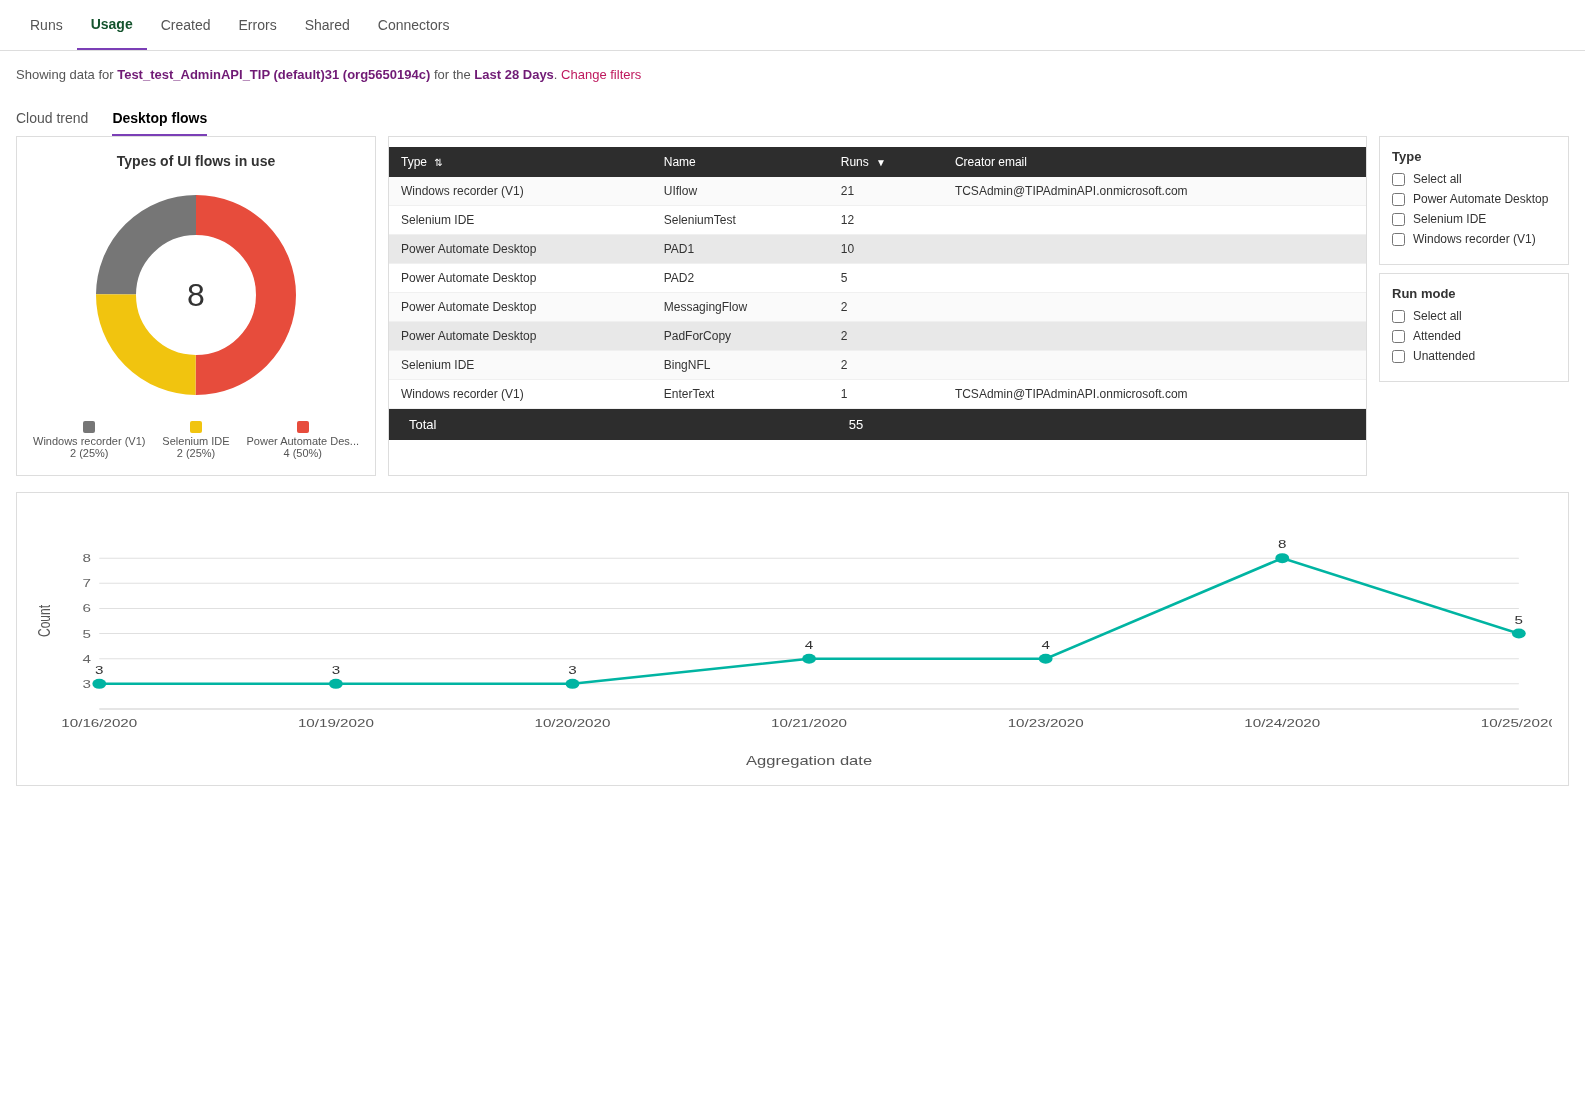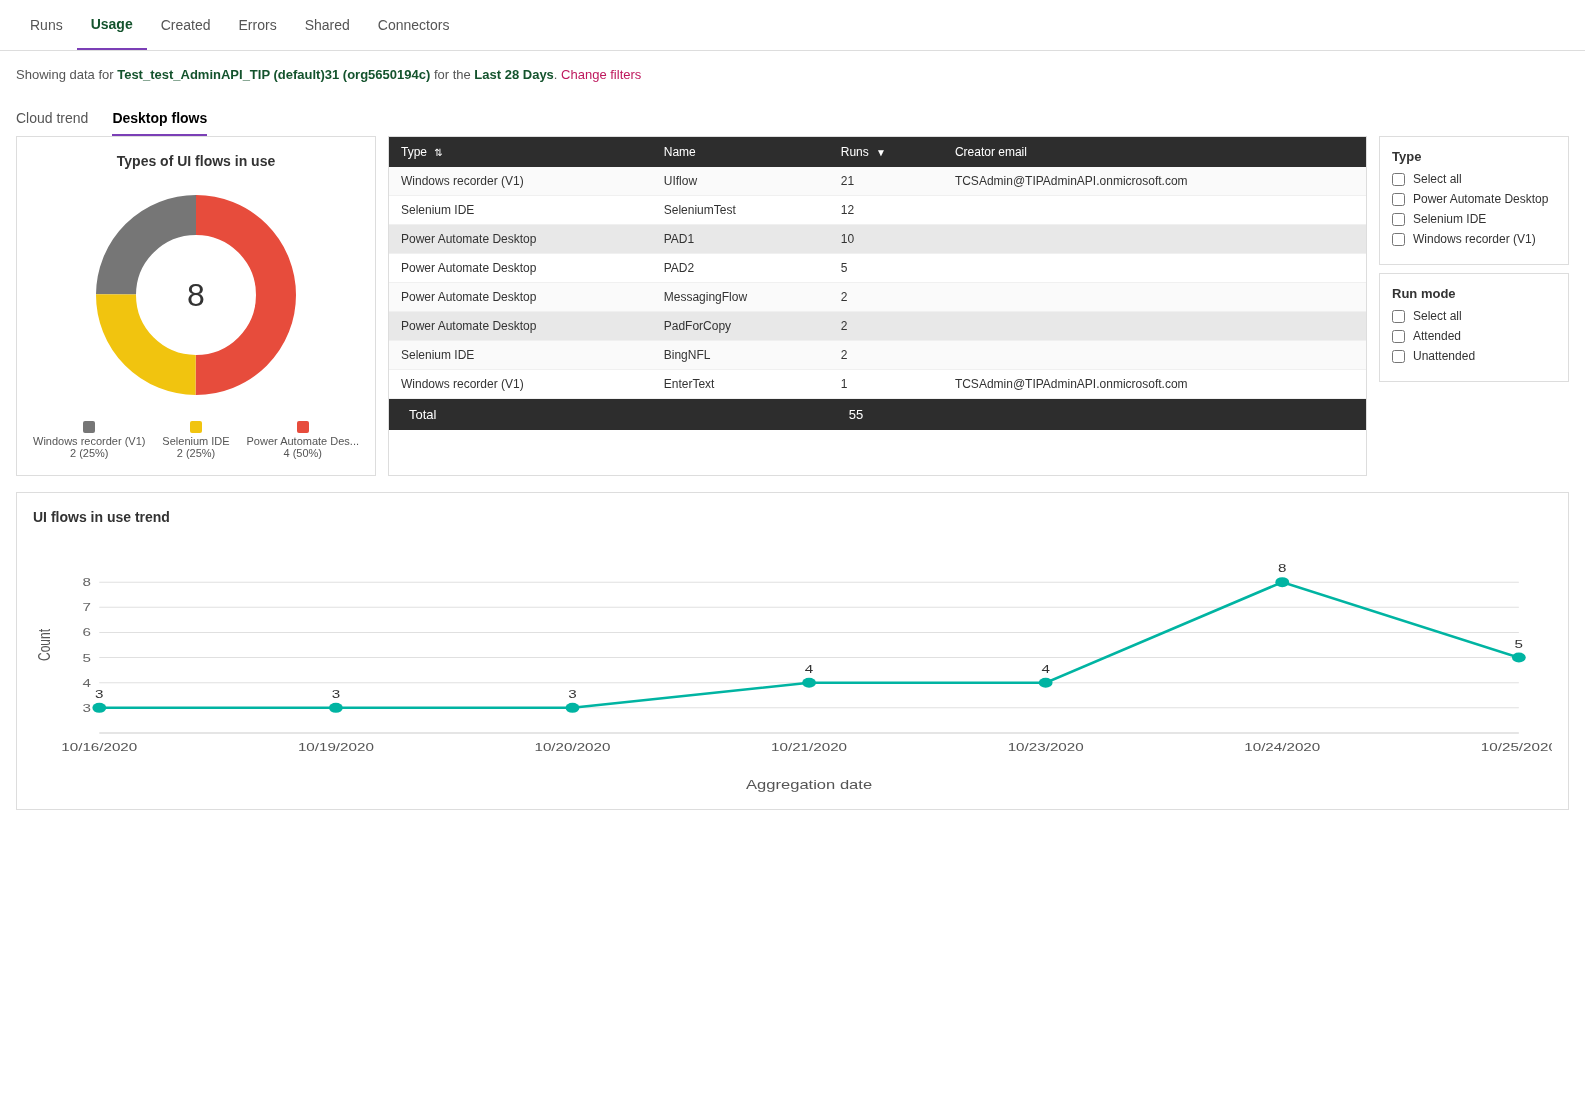--- a/index.html
+++ b/index.html
@@ -5,21 +5,21 @@
     * { box-sizing: border-box; margin: 0; padding: 0; }
     body { font-family: 'Segoe UI', Arial, sans-serif; font-size: 13px; background: #fff; color: #333; }
 
     
     .nav { display: flex; align-items: center; border-bottom: 1px solid #ddd; padding: 0 16px; }
     .nav-item { padding: 16px 14px; cursor: pointer; font-size: 14px; color: #555; text-decoration: none; }
     .nav-item.active { color: #14532d; font-weight: 600; border-bottom: 2px solid #7B3FB6; }
 
     
     .subtitle { padding: 16px 16px 8px; font-size: 13px; color: #555; }
-    .subtitle strong { color: #14532d; }
+    .subtitle strong { color: #701a75; }
     .subtitle a { color: #be185d; text-decoration: none; }
 
     
     .tabs { display: flex; padding: 12px 16px 0; gap: 24px; }
     .tab { padding: 8px 0; cursor: pointer; font-size: 14px; color: #555; }
     .tab.active { font-weight: 700; color: #000; border-bottom: 2px solid #7B3FB6; }
 
     
     .content { padding: 0 16px 16px; }
 
@@ -33,21 +33,21 @@
     .donut-container { position: relative; width: 220px; height: 220px; margin: 0 auto; }
     .donut-center { position: absolute; top: 50%; left: 50%; transform: translate(-50%, -50%); font-size: 32px; font-weight: 300; color: #333; }
 
     .legend { display: flex; flex-wrap: wrap; justify-content: space-between; margin-top: 16px; gap: 8px; }
     .legend-item { display: flex; flex-direction: column; align-items: center; font-size: 11px; color: #555; }
     .legend-color { width: 12px; height: 12px; border-radius: 2px; margin-bottom: 2px; }
 
     
     .table-card { border: 1px solid #ddd; flex: 1; min-width: 0; }
     .table-card-title { font-size: 14px; font-weight: 600; padding: 12px 16px; }
-    table { width: 100%; border-collapse: collapse; }
+    table { width: 100%; border-collapse: collapse; margin-top: 10px; }
     thead tr { background: #2d2d2d; color: #fff; }
     thead th { padding: 8px 12px; text-align: left; font-weight: 400; font-size: 12px; white-space: nowrap; }
     tbody tr { border-bottom: 1px solid #f0f0f0; }
     tbody tr:nth-child(odd) { background: #fafafa; }
     tbody tr:nth-child(even) { background: #fff; }
     tbody tr.highlighted { background: #e8e8e8; }
     tbody td { padding: 7px 12px; font-size: 12px; }
     .total-row { background: #2d2d2d !important; color: #fff; }
     .total-row td { padding: 8px 20px; font-weight: 400; }
 
@@ -236,21 +236,20 @@
             <div class="filter-option">
               <input type="checkbox" style="">
               <span>Unattended</span>
             </div>
           </div>
       </div>
     </div>
   </div>
 
   <div class="trend-card">
-    <div class="trend-title">UI flows in use trend</div>
     <div class="chart-area">
       <svg id="trend-svg" class="chart-svg" viewBox="0 0 1100 260" preserveAspectRatio="none">
           <line x1="48" y1="200" x2="1076" y2="200" stroke="#ccc" stroke-width="1"></line>
           <line x1="48" y1="174.85714285714286" x2="1076" y2="174.85714285714286" stroke="#e0e0e0" stroke-width="1"></line>
           <text x="42" y="178.85714285714286" text-anchor="end" font-size="11" fill="#666">3</text>
           <line x1="48" y1="149.71428571428572" x2="1076" y2="149.71428571428572" stroke="#e0e0e0" stroke-width="1"></line>
           <text x="42" y="153.71428571428572" text-anchor="end" font-size="11" fill="#666">4</text>
           <line x1="48" y1="124.57142857142857" x2="1076" y2="124.57142857142857" stroke="#e0e0e0" stroke-width="1"></line>
           <text x="42" y="128.57142857142856" text-anchor="end" font-size="11" fill="#666">5</text>
           <line x1="48" y1="99.42857142857143" x2="1076" y2="99.42857142857143" stroke="#e0e0e0" stroke-width="1"></line>

